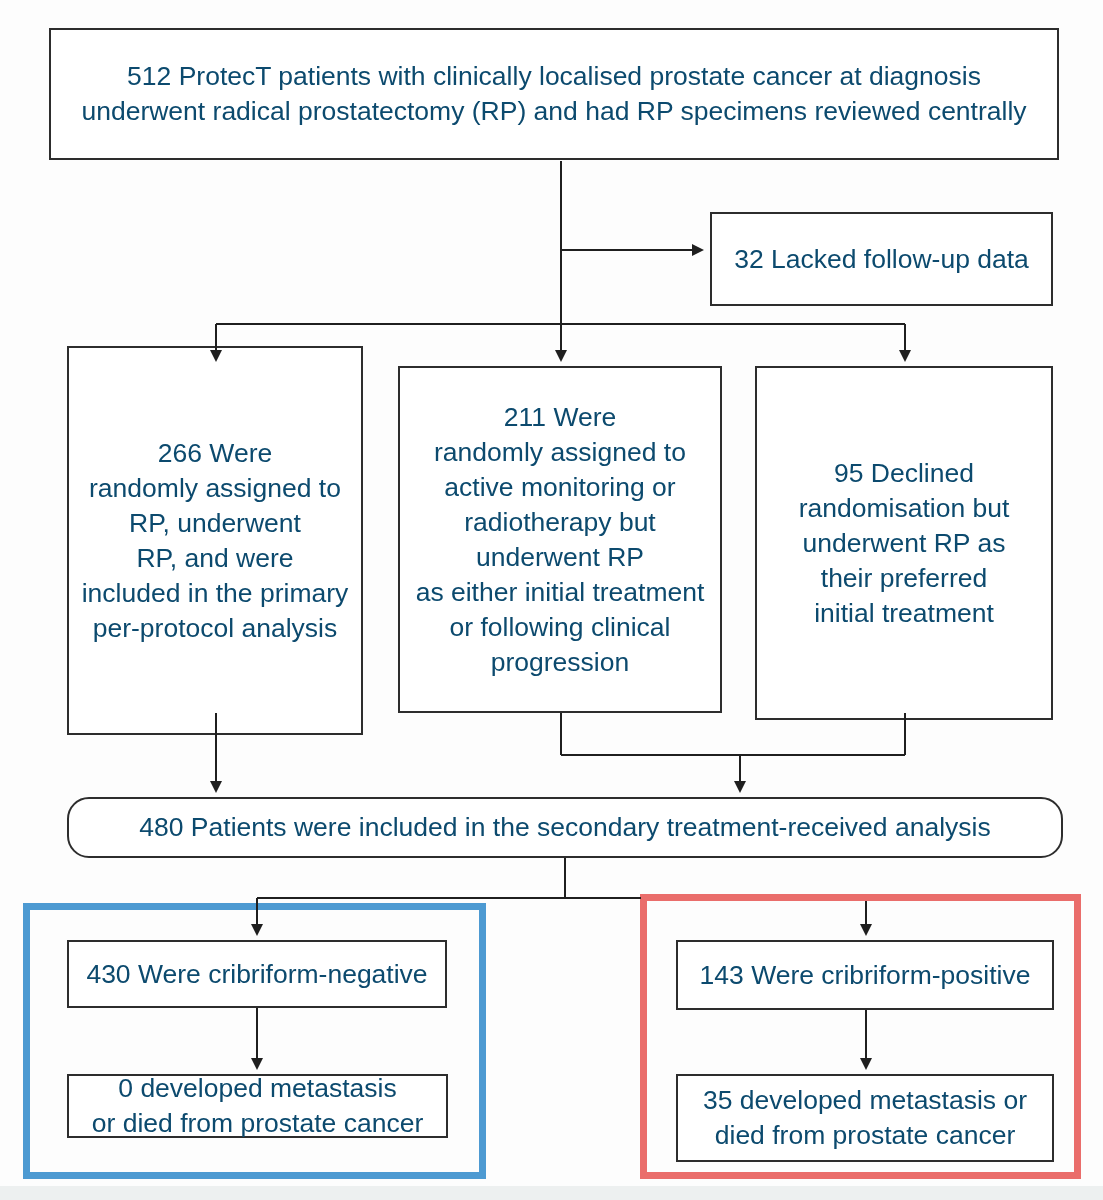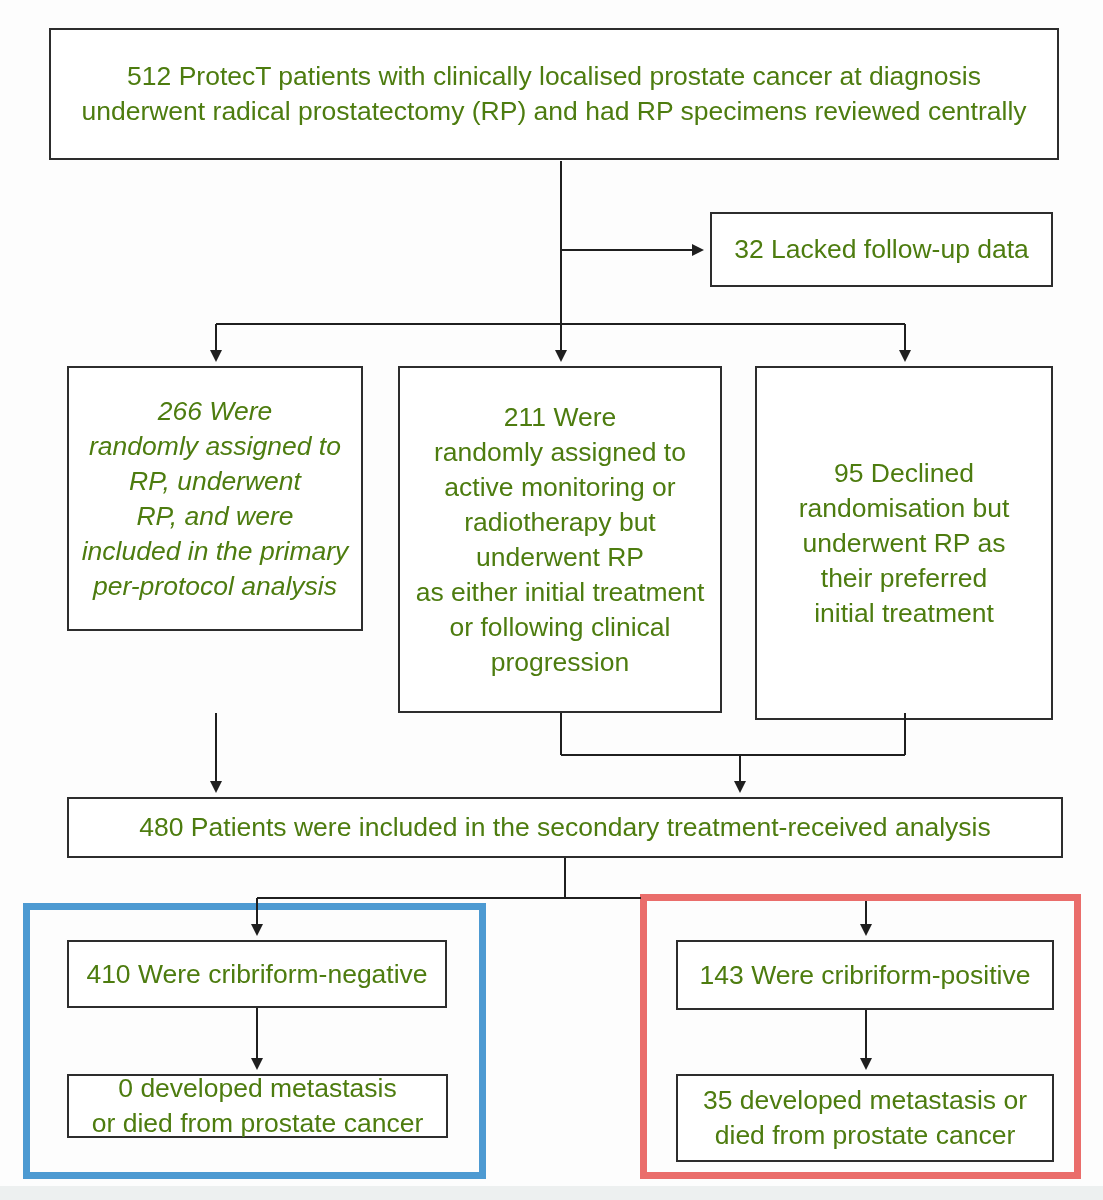--- a/index.html
+++ b/index.html
@@ -20,21 +20,21 @@
     box-sizing: border-box;
     background: #ffffff;
     border: 2px solid #2d2d2d;
     display: flex;
     align-items: center;
     justify-content: center;
     text-align: center;
     white-space: pre-line;
     font-size: 26.5px;
     line-height: 35px;
-    color: #4d7c0f;
+    color: #0c4a6e;
     z-index: 5;
     padding: 0 4px;
   }
   .group {
     position: absolute;
     box-sizing: border-box;
     background: transparent;
     z-index: 3;
   }
   .group.blue { border: 7px solid #4d9ad2; }
@@ -57,25 +57,25 @@
     left: 0;
     bottom: 0;
     width: 1103px;
     height: 14px;
     background: #edf0f0;
     z-index: 1;
   }
 
   
   #enrollment-box   { left: 49px;  top: 28px;  width: 1010px; height: 132px; }
-  #excluded-box     { left: 710px; top: 212px; width: 343px;  height: 75px;  }
-  #arm-box-1        { left: 67px;  top: 366px; width: 296px;  height: 265px; font-style: italic; }
+  #excluded-box     { left: 710px; top: 212px; width: 343px;  height: 94px;  }
+  #arm-box-1        { left: 67px;  top: 346px; width: 296px;  height: 389px; }
   #arm-box-2        { left: 398px; top: 366px; width: 324px;  height: 347px; }
   #arm-box-3        { left: 755px; top: 366px; width: 298px;  height: 354px; }
-  #secondary-box    { left: 67px;  top: 797px; width: 996px;  height: 61px;  }
+  #secondary-box    { left: 67px;  top: 797px; width: 996px;  height: 61px; border-radius: 22px;  }
   #blue-group       { left: 23px;  top: 903px; width: 463px;  height: 276px; }
   #red-group        { left: 640px; top: 894px; width: 441px;  height: 285px; }
   #neg-count-box    { left: 67px;  top: 940px;  width: 380px; height: 68px;  }
   #neg-outcome-box  { left: 67px;  top: 1074px; width: 381px; height: 64px;  }
   #pos-count-box    { left: 676px; top: 940px;  width: 378px; height: 70px;  }
   #pos-outcome-box  { left: 676px; top: 1074px; width: 378px; height: 88px;  }
 </style>
 </head>
 <body>
 
@@ -107,21 +107,21 @@
 underwent RP as
 their preferred
 initial treatment</div>
 
   <div class="box" id="secondary-box">480 Patients were included in the secondary treatment-received analysis</div>
 
   <div class="group blue" id="blue-group"></div>
 
   <div class="group red" id="red-group"></div>
 
-  <div class="box" id="neg-count-box">410 Were cribriform-negative</div>
+  <div class="box" id="neg-count-box">430 Were cribriform-negative</div>
 
   <div class="box" id="neg-outcome-box">0 developed metastasis
 or died from prostate cancer</div>
 
   <div class="box" id="pos-count-box">143 Were cribriform-positive</div>
 
   <div class="box" id="pos-outcome-box">35 developed metastasis or
 died from prostate cancer</div>
 
   <svg id="connectors" viewBox="0 0 1103 1200" xmlns="http://www.w3.org/2000/svg">

